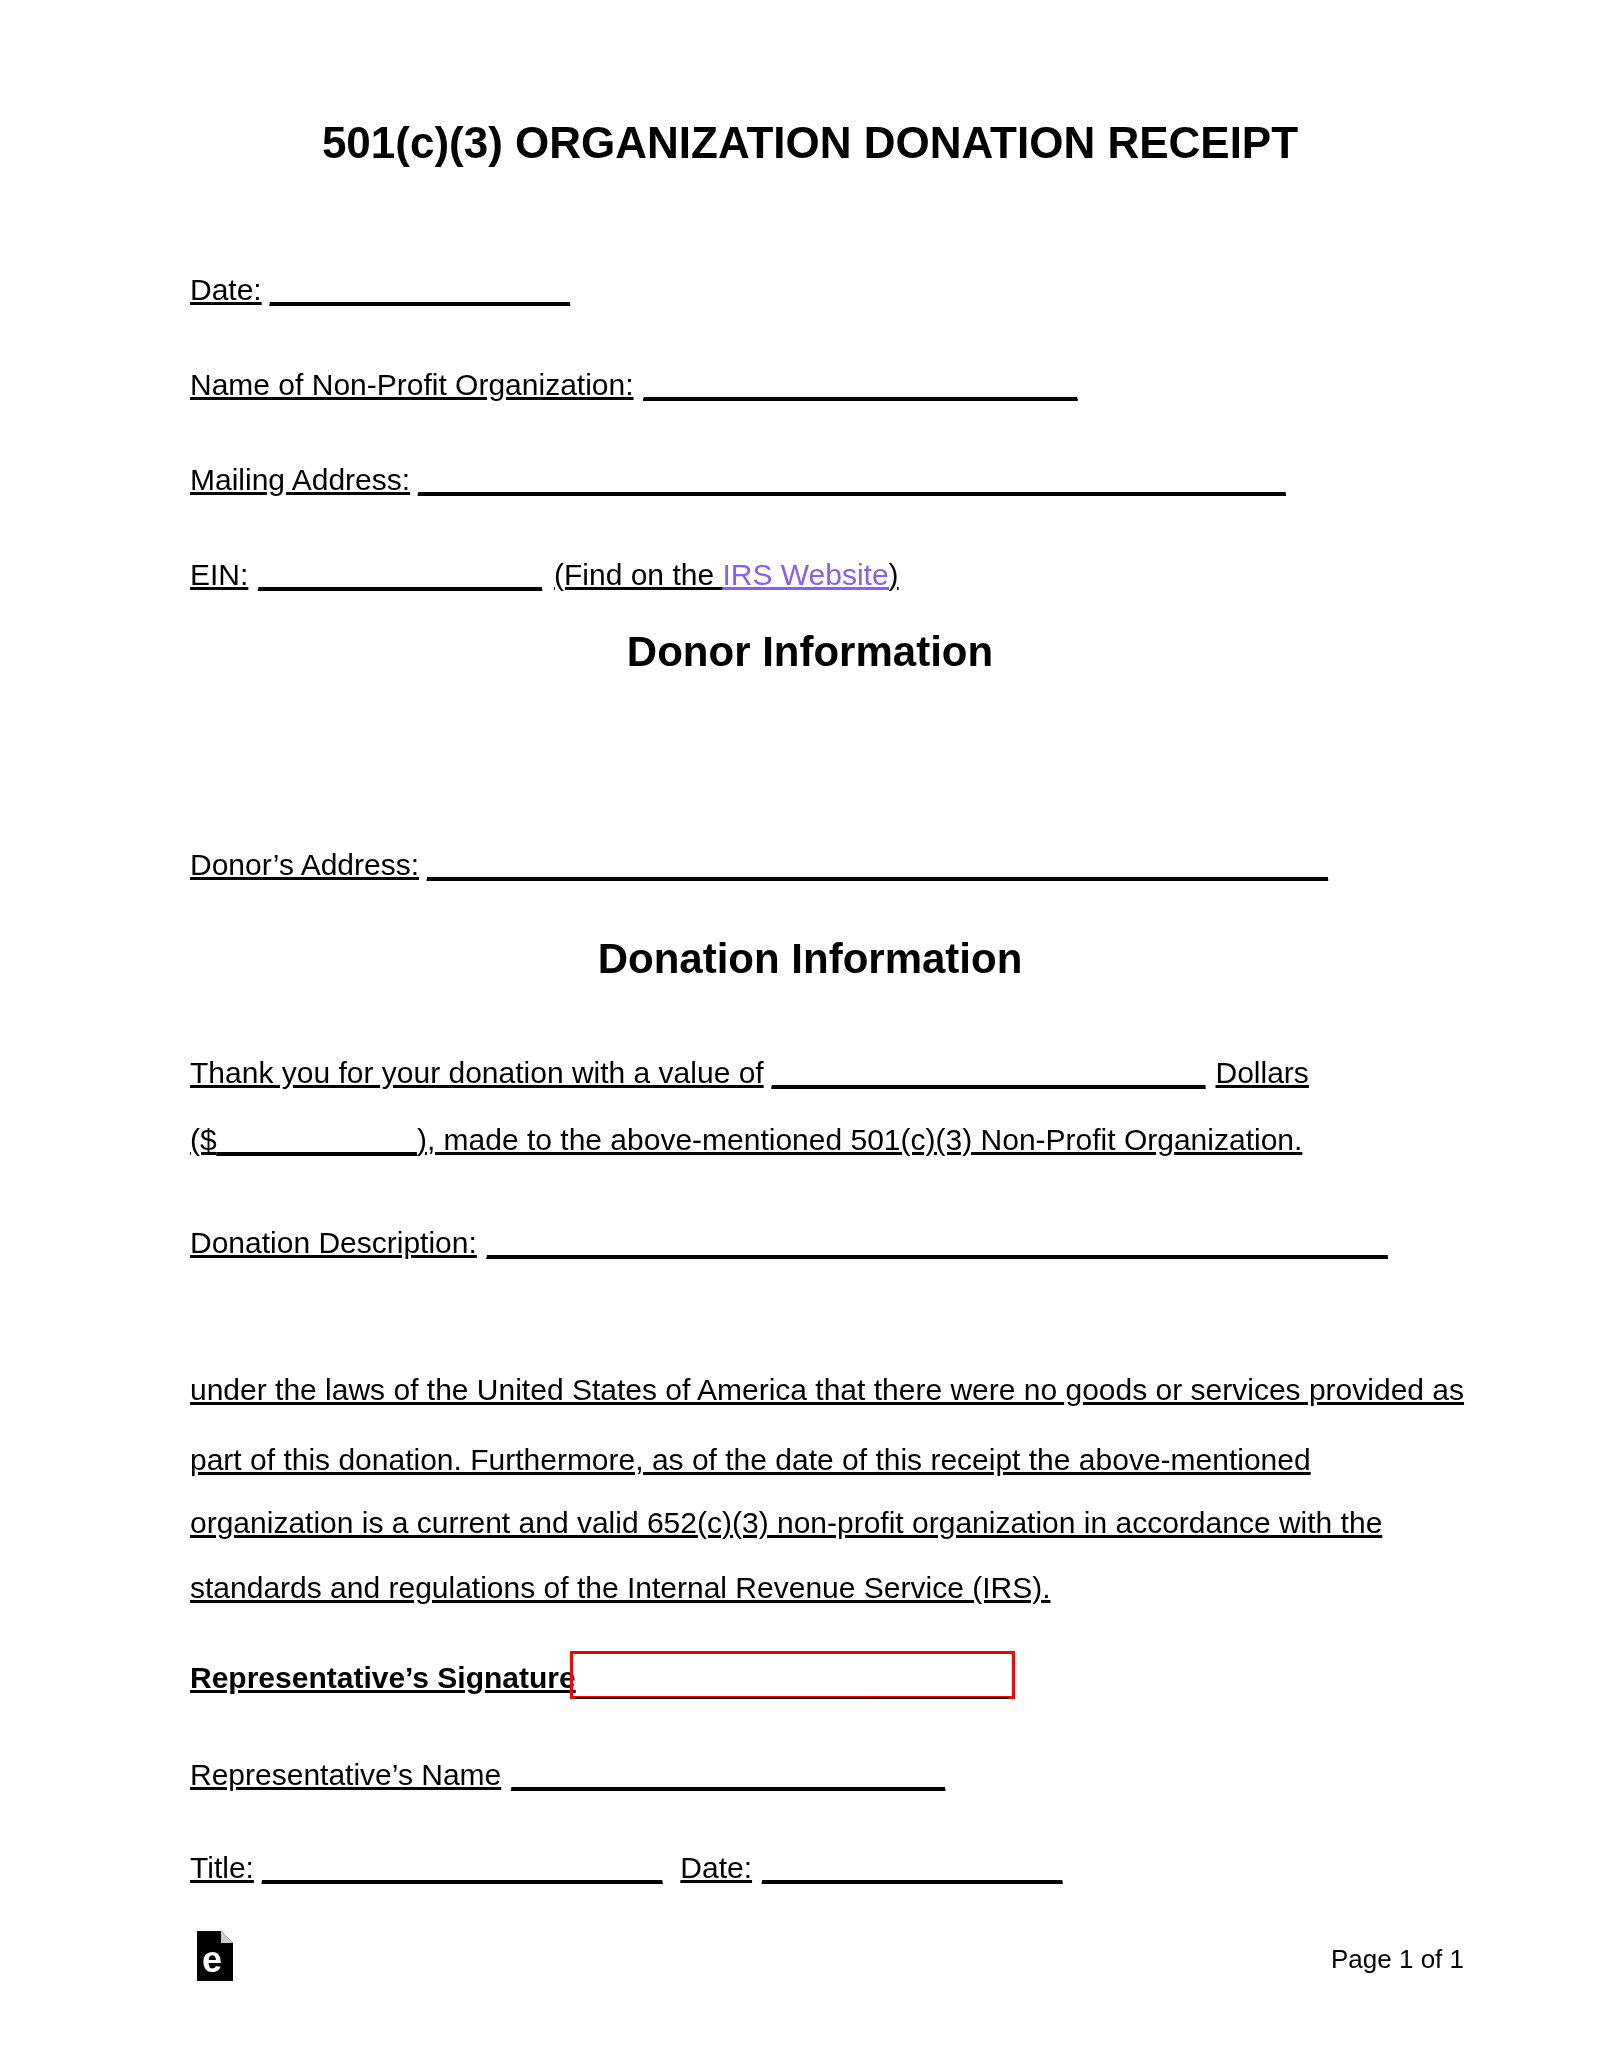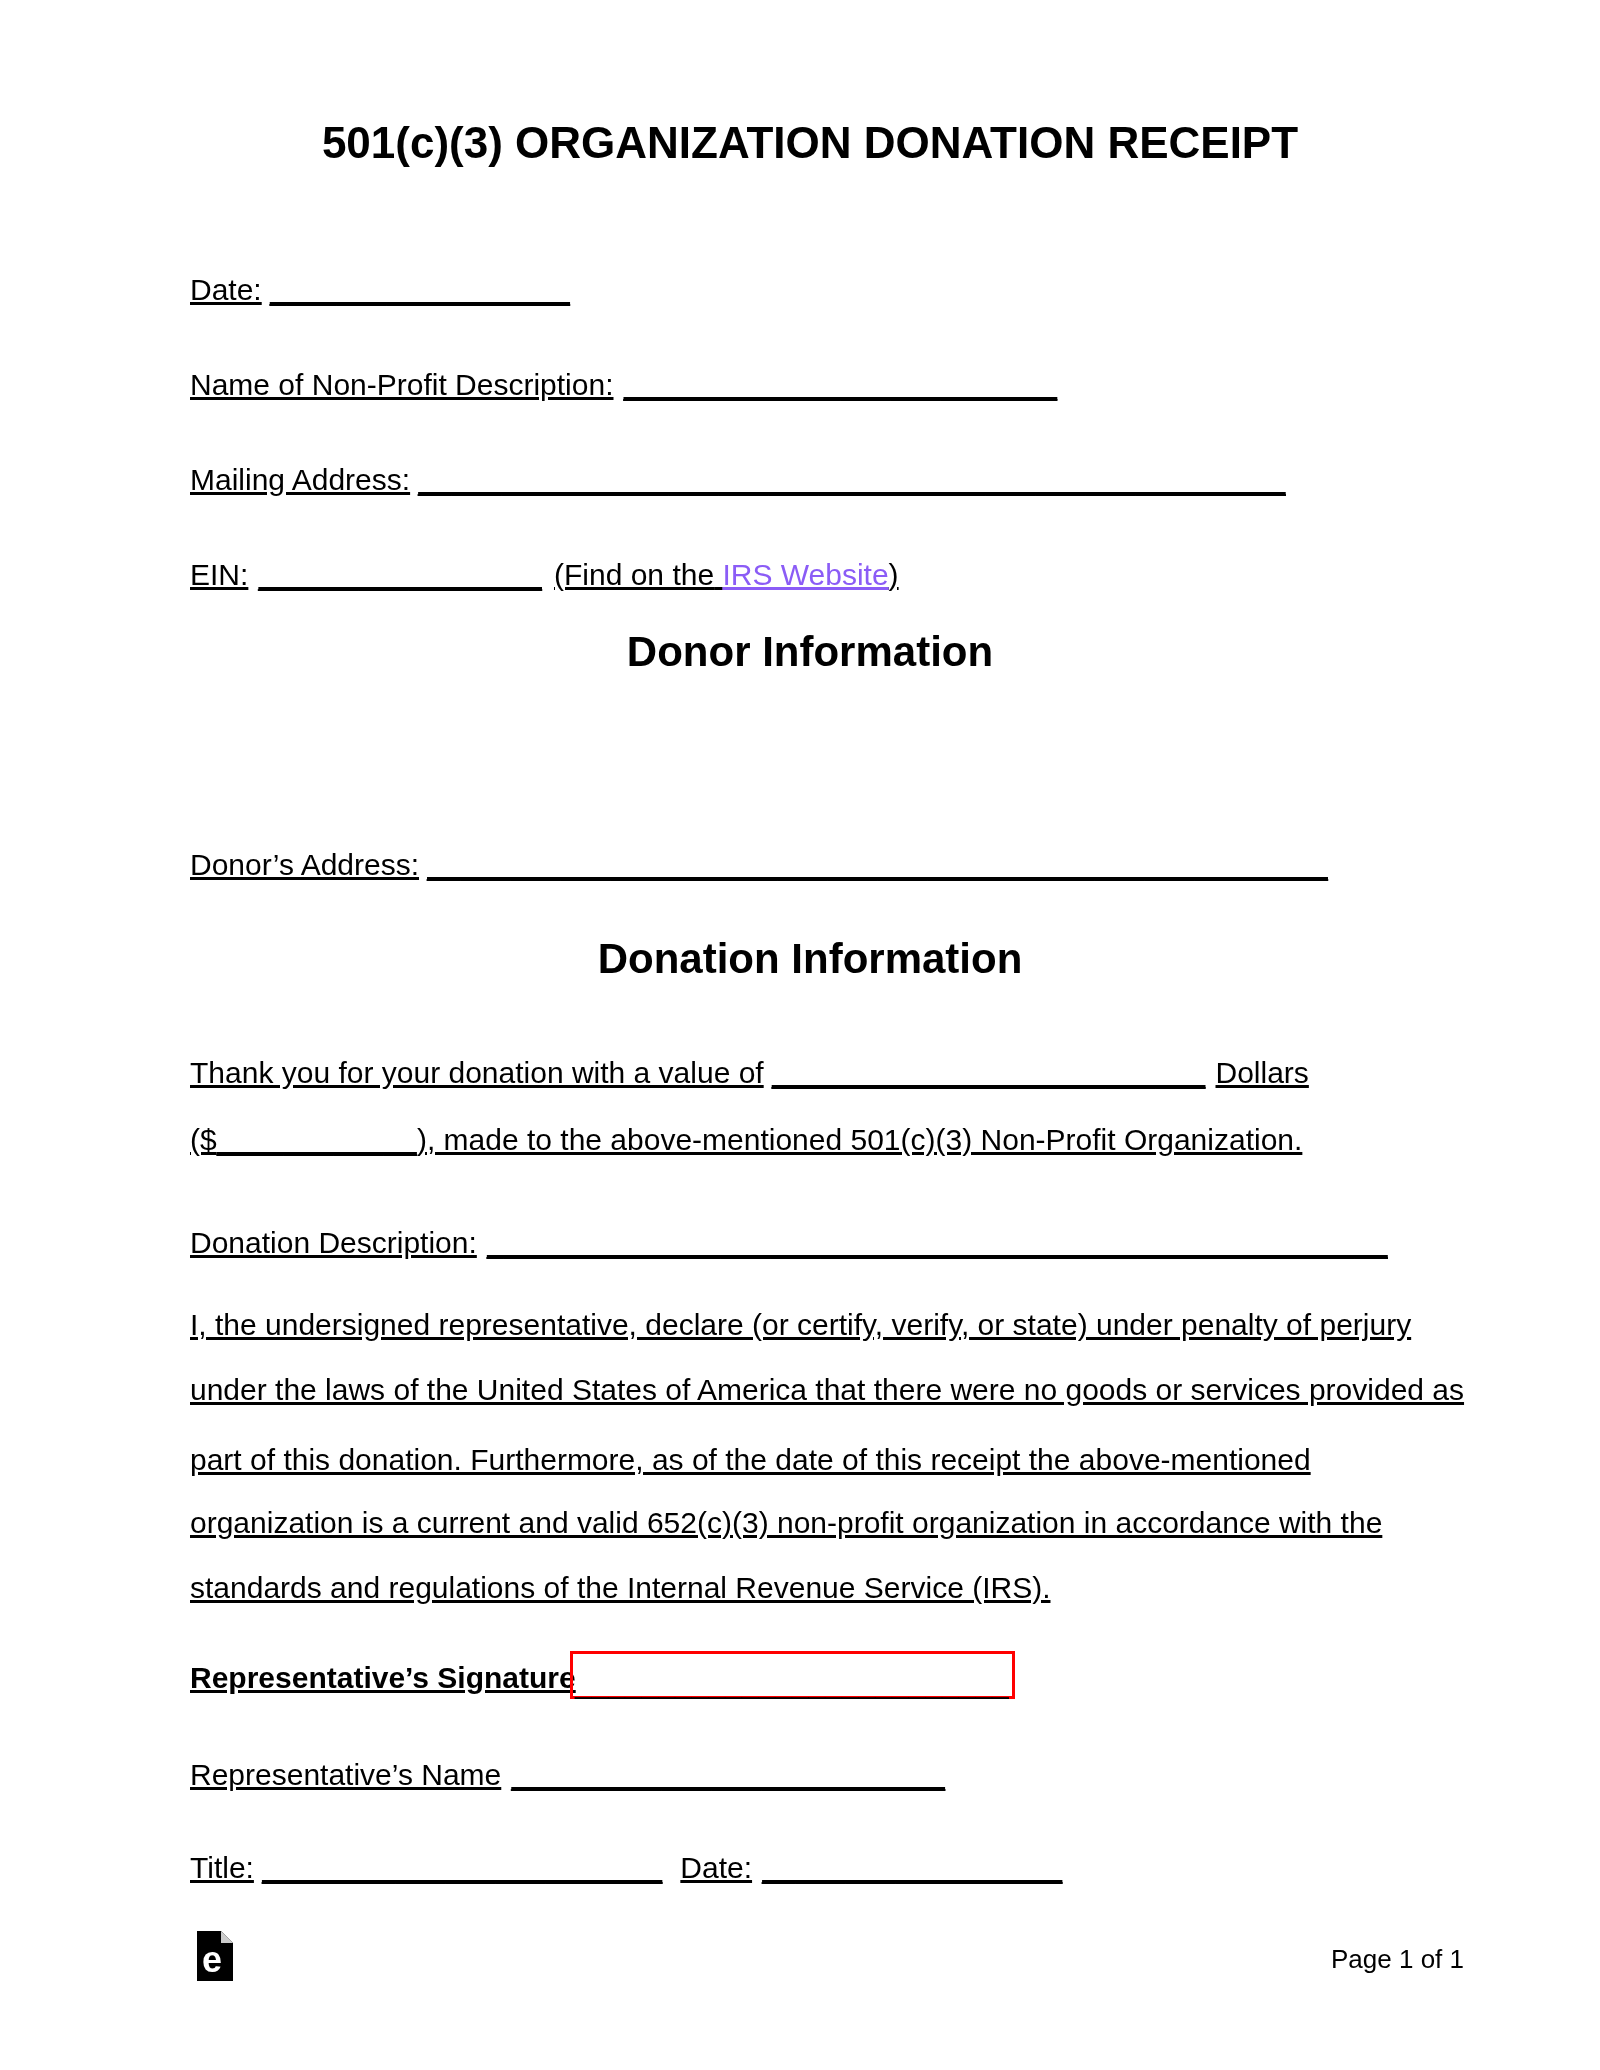--- a/index.html
+++ b/index.html
@@ -86,21 +86,21 @@
 
 <div class="page">
 
   <div class="center-row doc-title">501(c)(3) ORGANIZATION DONATION RECEIPT</div>
 
   <div class="row" style="top:268px">
     <span>Date:</span><span class="blank gap8">__________________</span>
   </div>
 
   <div class="row" style="top:363px">
-    <span>Name of Non-Profit Description:</span><span class="blank gap10">__________________________</span>
+    <span>Name of Non-Profit Organization:</span><span class="blank gap10">__________________________</span>
   </div>
 
   <div class="row" style="top:458px">
     <span>Mailing Address:</span><span class="blank gap8">____________________________________________________</span>
   </div>
 
   <div class="row" style="top:553px">
     <span>EIN:</span><span class="blank gap10">_________________</span><span class="gap12">(Find on the</span>&nbsp;<span class="link">IRS Website</span><span>)</span>
   </div>
 
@@ -118,21 +118,20 @@
   </div>
 
   <div class="row" style="top:1118px">
     <span>($</span><span class="blank">____________</span><span>), made to the above-mentioned 501(c)(3) Non-Profit Organization.</span>
   </div>
 
   <div class="row" style="top:1221px">
     <span>Donation Description:</span><span class="blank gap10">______________________________________________________</span>
   </div>
 
-  <div class="row" style="top:1303px">I, the undersigned representative, declare (or certify, verify, or state) under penalty of perjury</div>
   <div class="row" style="top:1368px">under the laws of the United States of America that there were no goods or services provided as</div>
   <div class="row" style="top:1438px">part of this donation. Furthermore, as of the date of this receipt the above-mentioned</div>
   <div class="row" style="top:1501px">organization is a current and valid 652(c)(3) non-profit organization in accordance with the</div>
   <div class="row" style="top:1566px">standards and regulations of the Internal Revenue Service (IRS).</div>
 
   <div class="row bold" style="top:1656px">
     <span>Representative’s Signature</span>
   </div>
   <div class="sig-box">
     <span class="blank">__________________________</span>

